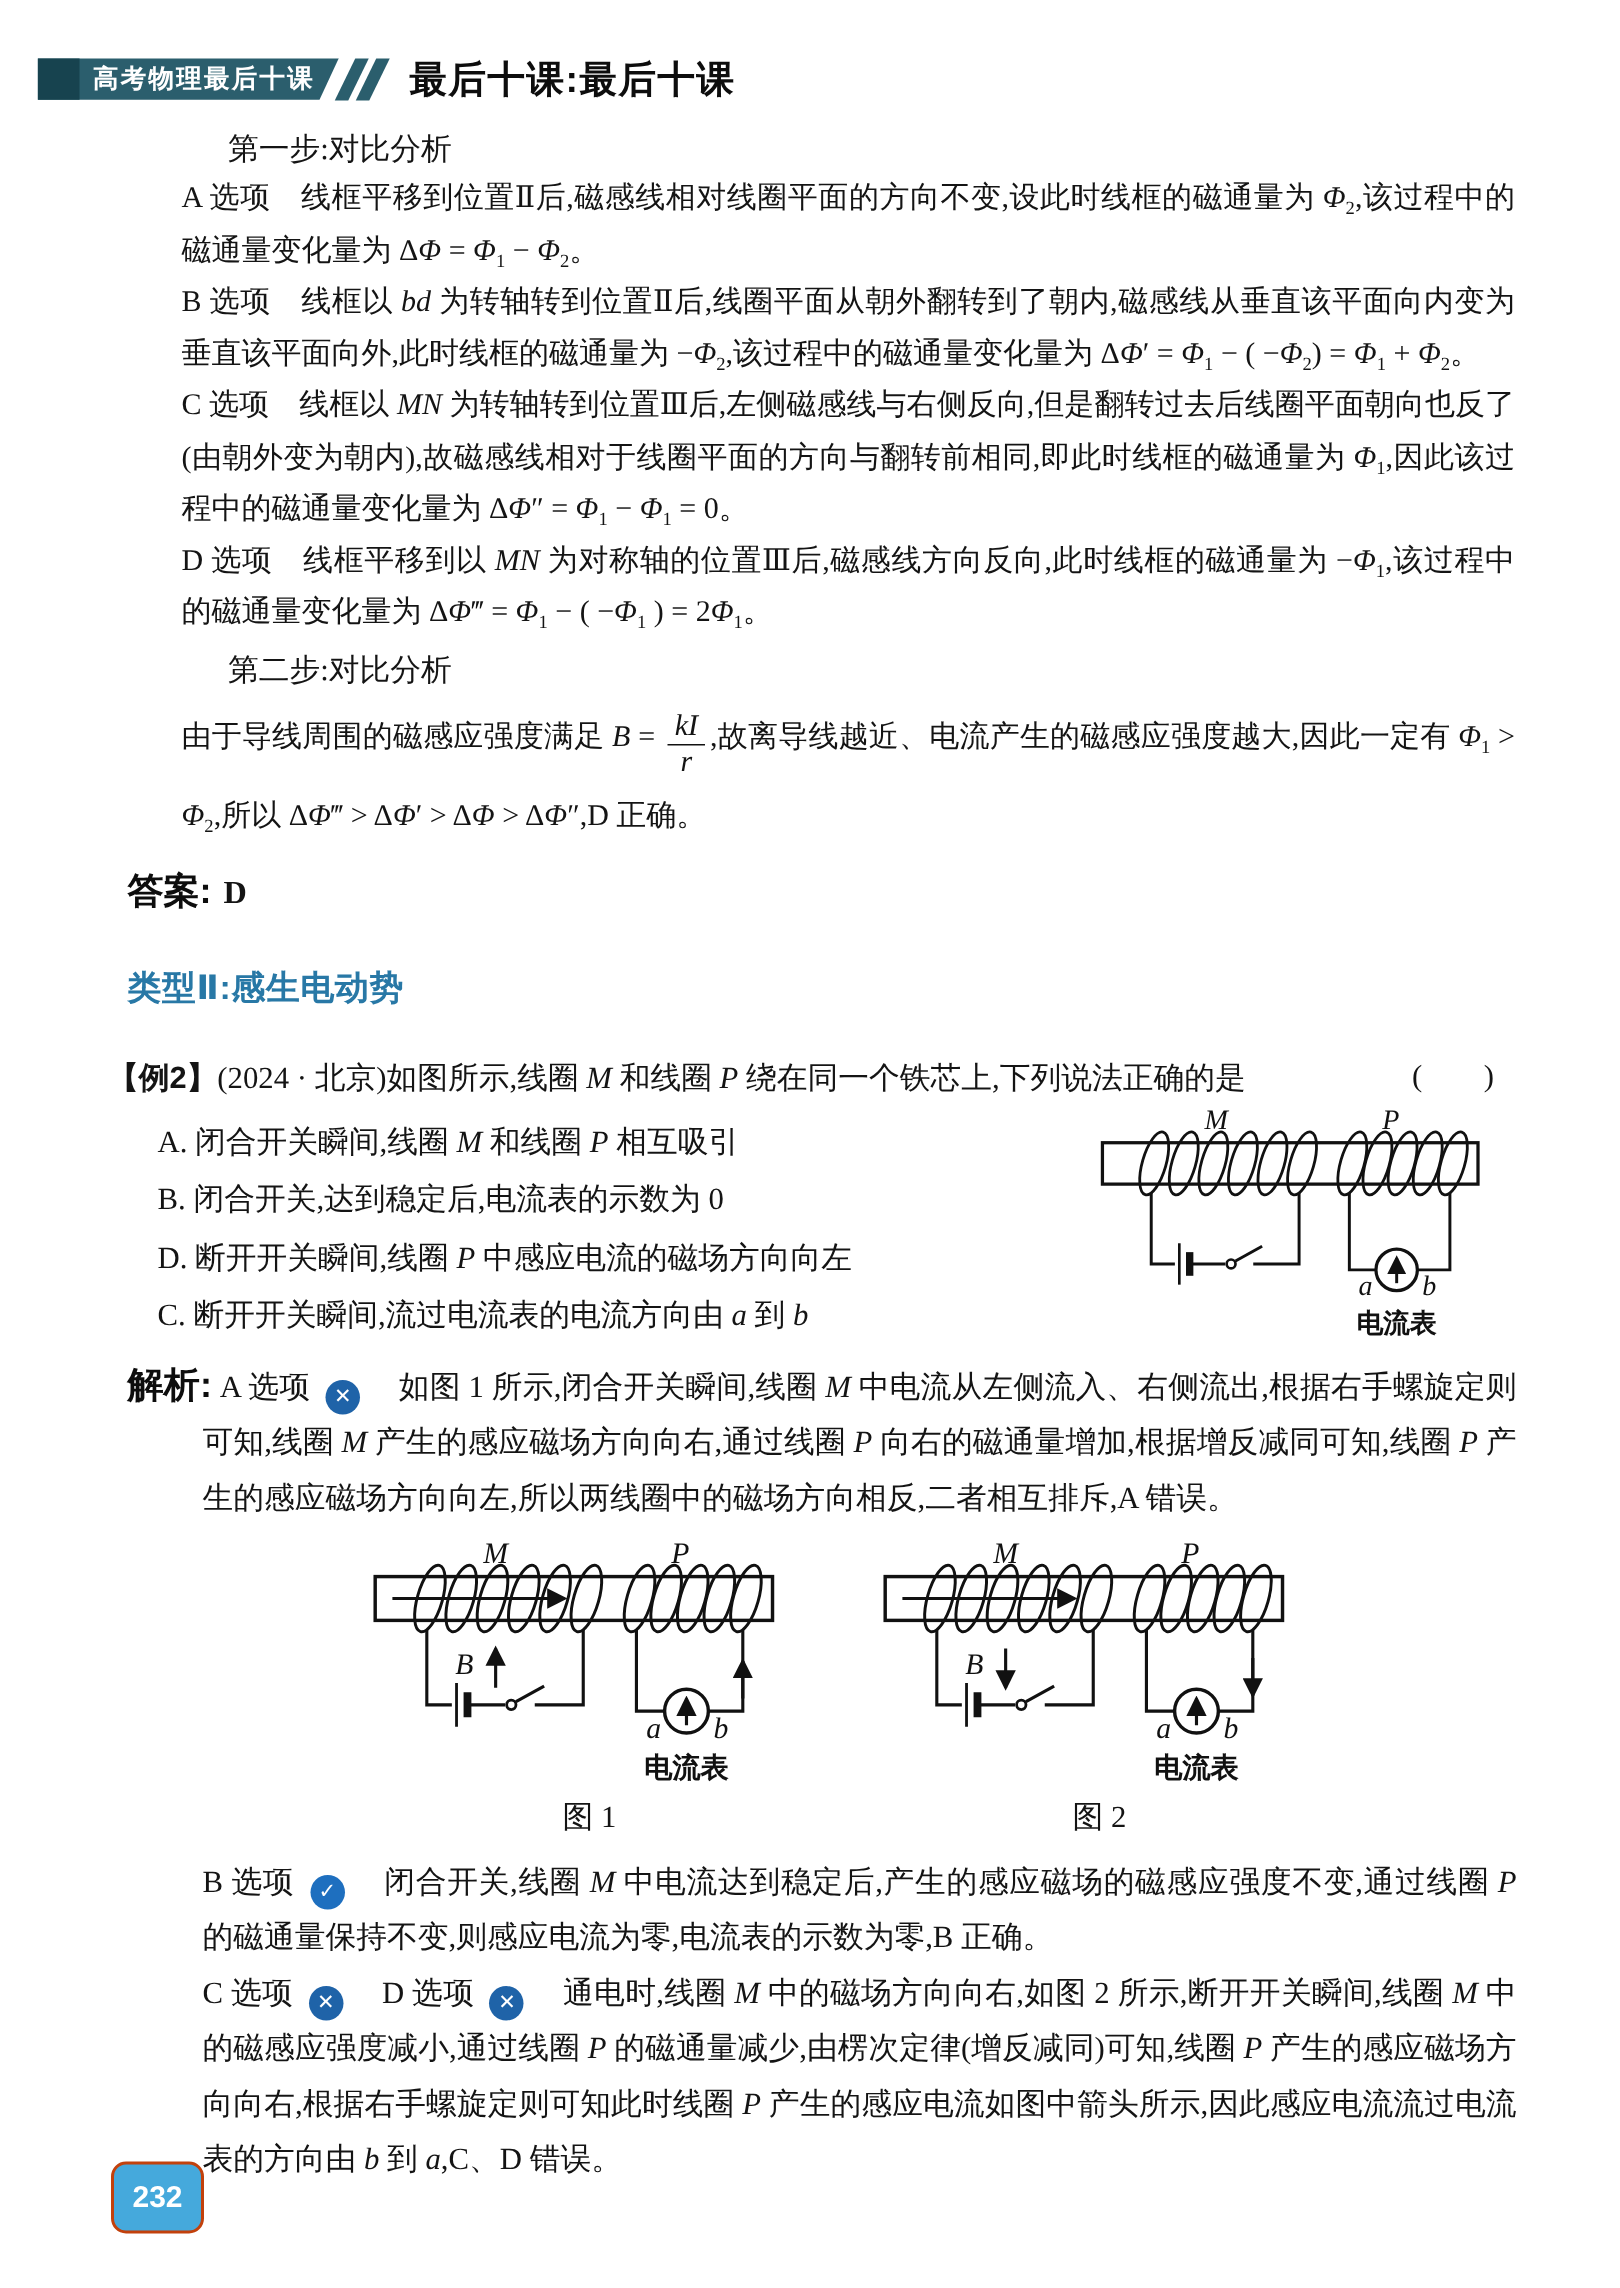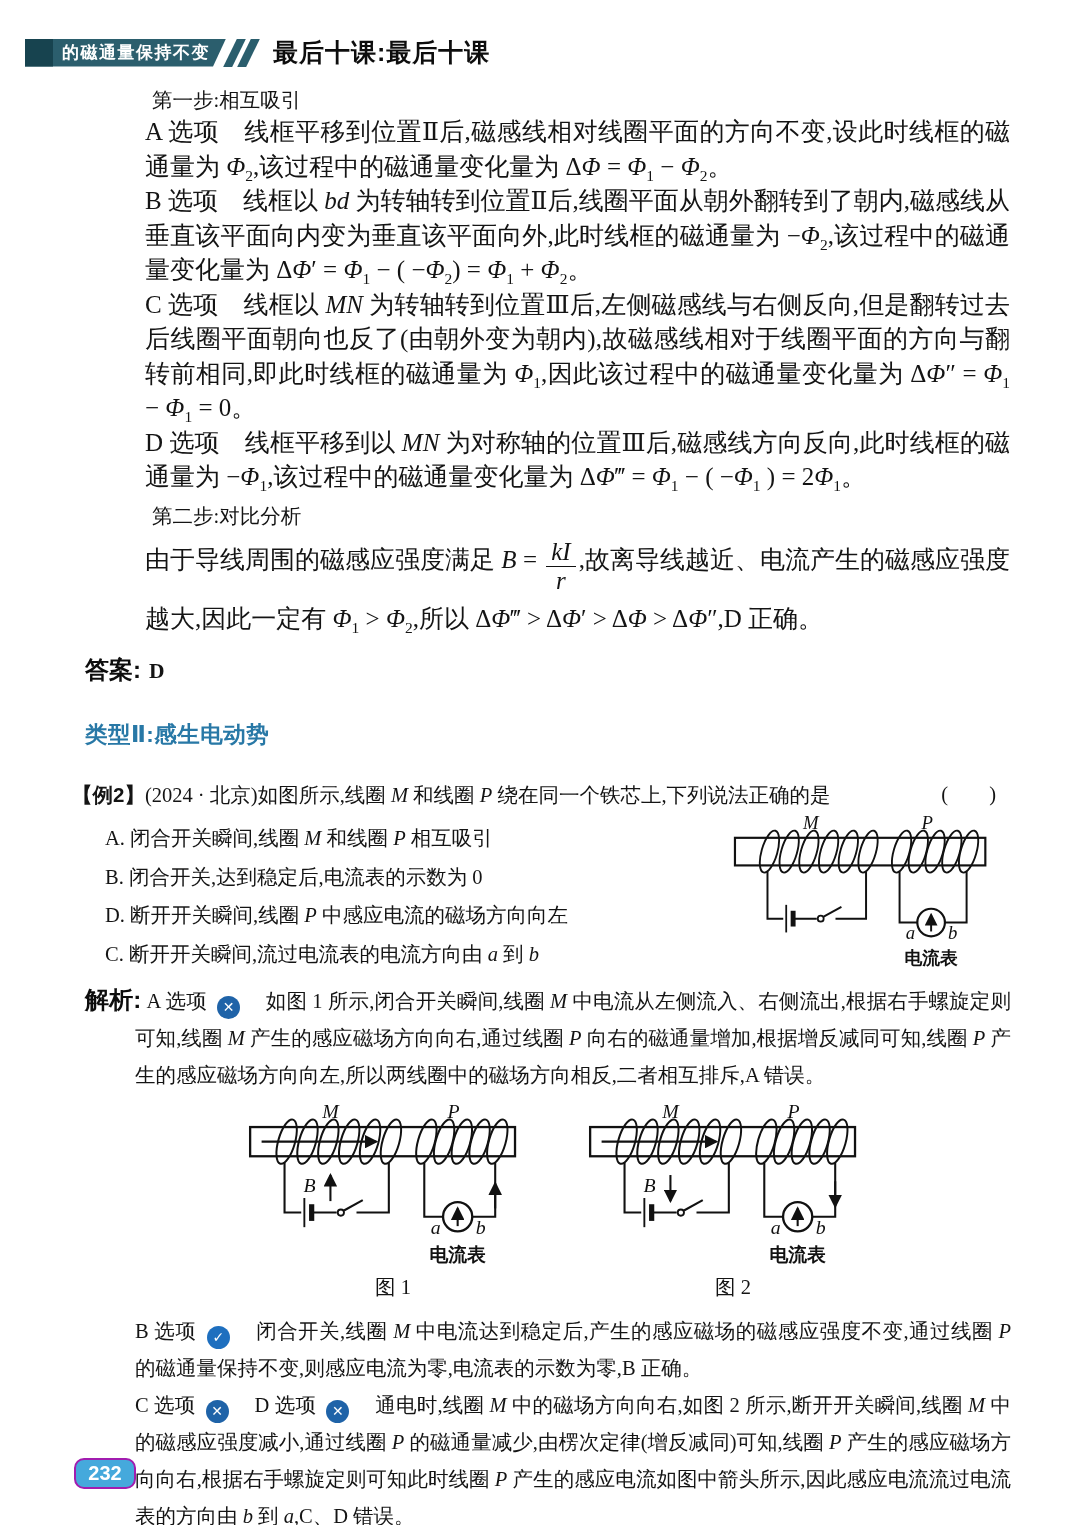--- a/index.html
+++ b/index.html
@@ -27,21 +27,21 @@
   }
   .stripes{display:inline-flex;gap:5px;margin-left:4px;}
   .stripes i{width:9px;height:28px;background:var(--c-banner);transform:skewX(-26deg);}
   .page-title{
     margin-left:20px;font-family:"Liberation Sans","DejaVu Sans",sans-serif;
     font-weight:bold;font-size:25px;color:#0d0d0d;letter-spacing:1px;
   }
   
   .step-label{margin:16px 0 0 67px;font-size:20.5px;line-height:30px;}
   .para{
-    margin-left:60px;font-size:25px;line-height:34.5px;text-align:justify;
+    margin-left:36px;font-size:20px;line-height:34.5px;text-align:justify;
     text-justify:inter-ideograph;
   }
   .para i, .opt i, .jiexi i{font-family:"Liberation Serif","DejaVu Serif",serif;}
   sub{font-size:0.62em;vertical-align:-0.4em;line-height:0;}
   .compare{line-height:50px;margin-top:4px;}
   .frac{display:inline-block;vertical-align:-0.85em;text-align:center;line-height:1.05;margin:0 3px;}
   .frac .fnum{display:block;padding:0 5px 1px;}
   .frac .fden{display:block;border-top:1.7px solid #111;padding:1px 5px 0;}
   
   .answer{margin-top:10px;font-size:21.5px;line-height:32px;}
@@ -88,22 +88,22 @@
     margin:0 5px;text-indent:0;
   }
   .mark.wrong{background:var(--c-wrong);}
   .mark.right{background:var(--c-right);}
   .figs{display:flex;gap:48px;margin:10px 0 6px 162px;}
   .fig{width:292px;text-align:center;}
   .fig-caption{margin-top:4px;font-size:20.5px;}
   .after-figs{margin-top:12px;}
   
   .page-badge{
-    position:absolute;left:74px;bottom:36px;min-width:62px;height:31px;
-    background:var(--c-badge);border:2px solid #a21caf;border-radius:10px;
+    position:absolute;left:74px;bottom:36px;min-width:62px;height:48px;
+    background:var(--c-badge);border:2px solid #c2410c;border-radius:10px;
     color:#fff;font-family:"Liberation Sans","DejaVu Sans",sans-serif;
     font-weight:bold;font-size:20px;display:flex;align-items:center;justify-content:center;
     padding:0 8px;
   }
 </style>
 </head>
 <body>
 
 <svg width="0" height="0" style="position:absolute" aria-hidden="true">
   <defs>
@@ -112,31 +112,31 @@
     </marker>
   </defs>
 </svg>
 
 <div class="page">
 
   <div class="header">
     <div class="banner-wrap">
       <div class="banner">
         <div class="banner-block"></div>
-        <span class="banner-text">的磁通量保持不变</span>
+        <span class="banner-text">高考物理最后十课</span>
       </div>
       <span class="stripes">
           <i></i>
           <i></i>
         </span>
     </div>
     <h1 class="page-title">最后十课:最后十课</h1>
   </div>
 
-  <p class="step-label">第一步:相互吸引</p>
+  <p class="step-label">第一步:对比分析</p>
   <p class="para">A 选项　线框平移到位置Ⅱ后,磁感线相对线圈平面的方向不变,设此时线框的磁通量为 <i>Φ</i><sub>2</sub>,该过程中的磁通量变化量为 Δ<i>Φ</i> = <i>Φ</i><sub>1</sub> − <i>Φ</i><sub>2</sub>。</p>
   <p class="para">B 选项　线框以 <i>bd</i> 为转轴转到位置Ⅱ后,线圈平面从朝外翻转到了朝内,磁感线从垂直该平面向内变为垂直该平面向外,此时线框的磁通量为 −<i>Φ</i><sub>2</sub>,该过程中的磁通量变化量为 Δ<i>Φ</i>′ = <i>Φ</i><sub>1</sub> − ( −<i>Φ</i><sub>2</sub>) = <i>Φ</i><sub>1</sub> + <i>Φ</i><sub>2</sub>。</p>
   <p class="para">C 选项　线框以 <i>MN</i> 为转轴转到位置Ⅲ后,左侧磁感线与右侧反向,但是翻转过去后线圈平面朝向也反了(由朝外变为朝内),故磁感线相对于线圈平面的方向与翻转前相同,即此时线框的磁通量为 <i>Φ</i><sub>1</sub>,因此该过程中的磁通量变化量为 Δ<i>Φ</i>″ = <i>Φ</i><sub>1</sub> − <i>Φ</i><sub>1</sub> = 0。</p>
   <p class="para">D 选项　线框平移到以 <i>MN</i> 为对称轴的位置Ⅲ后,磁感线方向反向,此时线框的磁通量为 −<i>Φ</i><sub>1</sub>,该过程中的磁通量变化量为 Δ<i>Φ</i>‴ = <i>Φ</i><sub>1</sub> − ( −<i>Φ</i><sub>1</sub> ) = 2<i>Φ</i><sub>1</sub>。</p>
 
   <p class="step-label" style="margin-top:6px">第二步:对比分析</p>
   <p class="para compare">由于导线周围的磁感应强度满足 <i>B</i> = <span class="frac"><span class="fnum"><i>kI</i></span><span class="fden"><i>r</i></span></span>,故离导线越近、电流产生的磁感应强度越大,因此一定有 <i>Φ</i><sub>1</sub> &gt; <i>Φ</i><sub>2</sub>,所以 Δ<i>Φ</i>‴ &gt; Δ<i>Φ</i>′ &gt; Δ<i>Φ</i> &gt; Δ<i>Φ</i>″,D 正确。</p>
 
   <p class="answer"><b class="sec-label">答案:</b><b class="ans-val">D</b></p>
 

